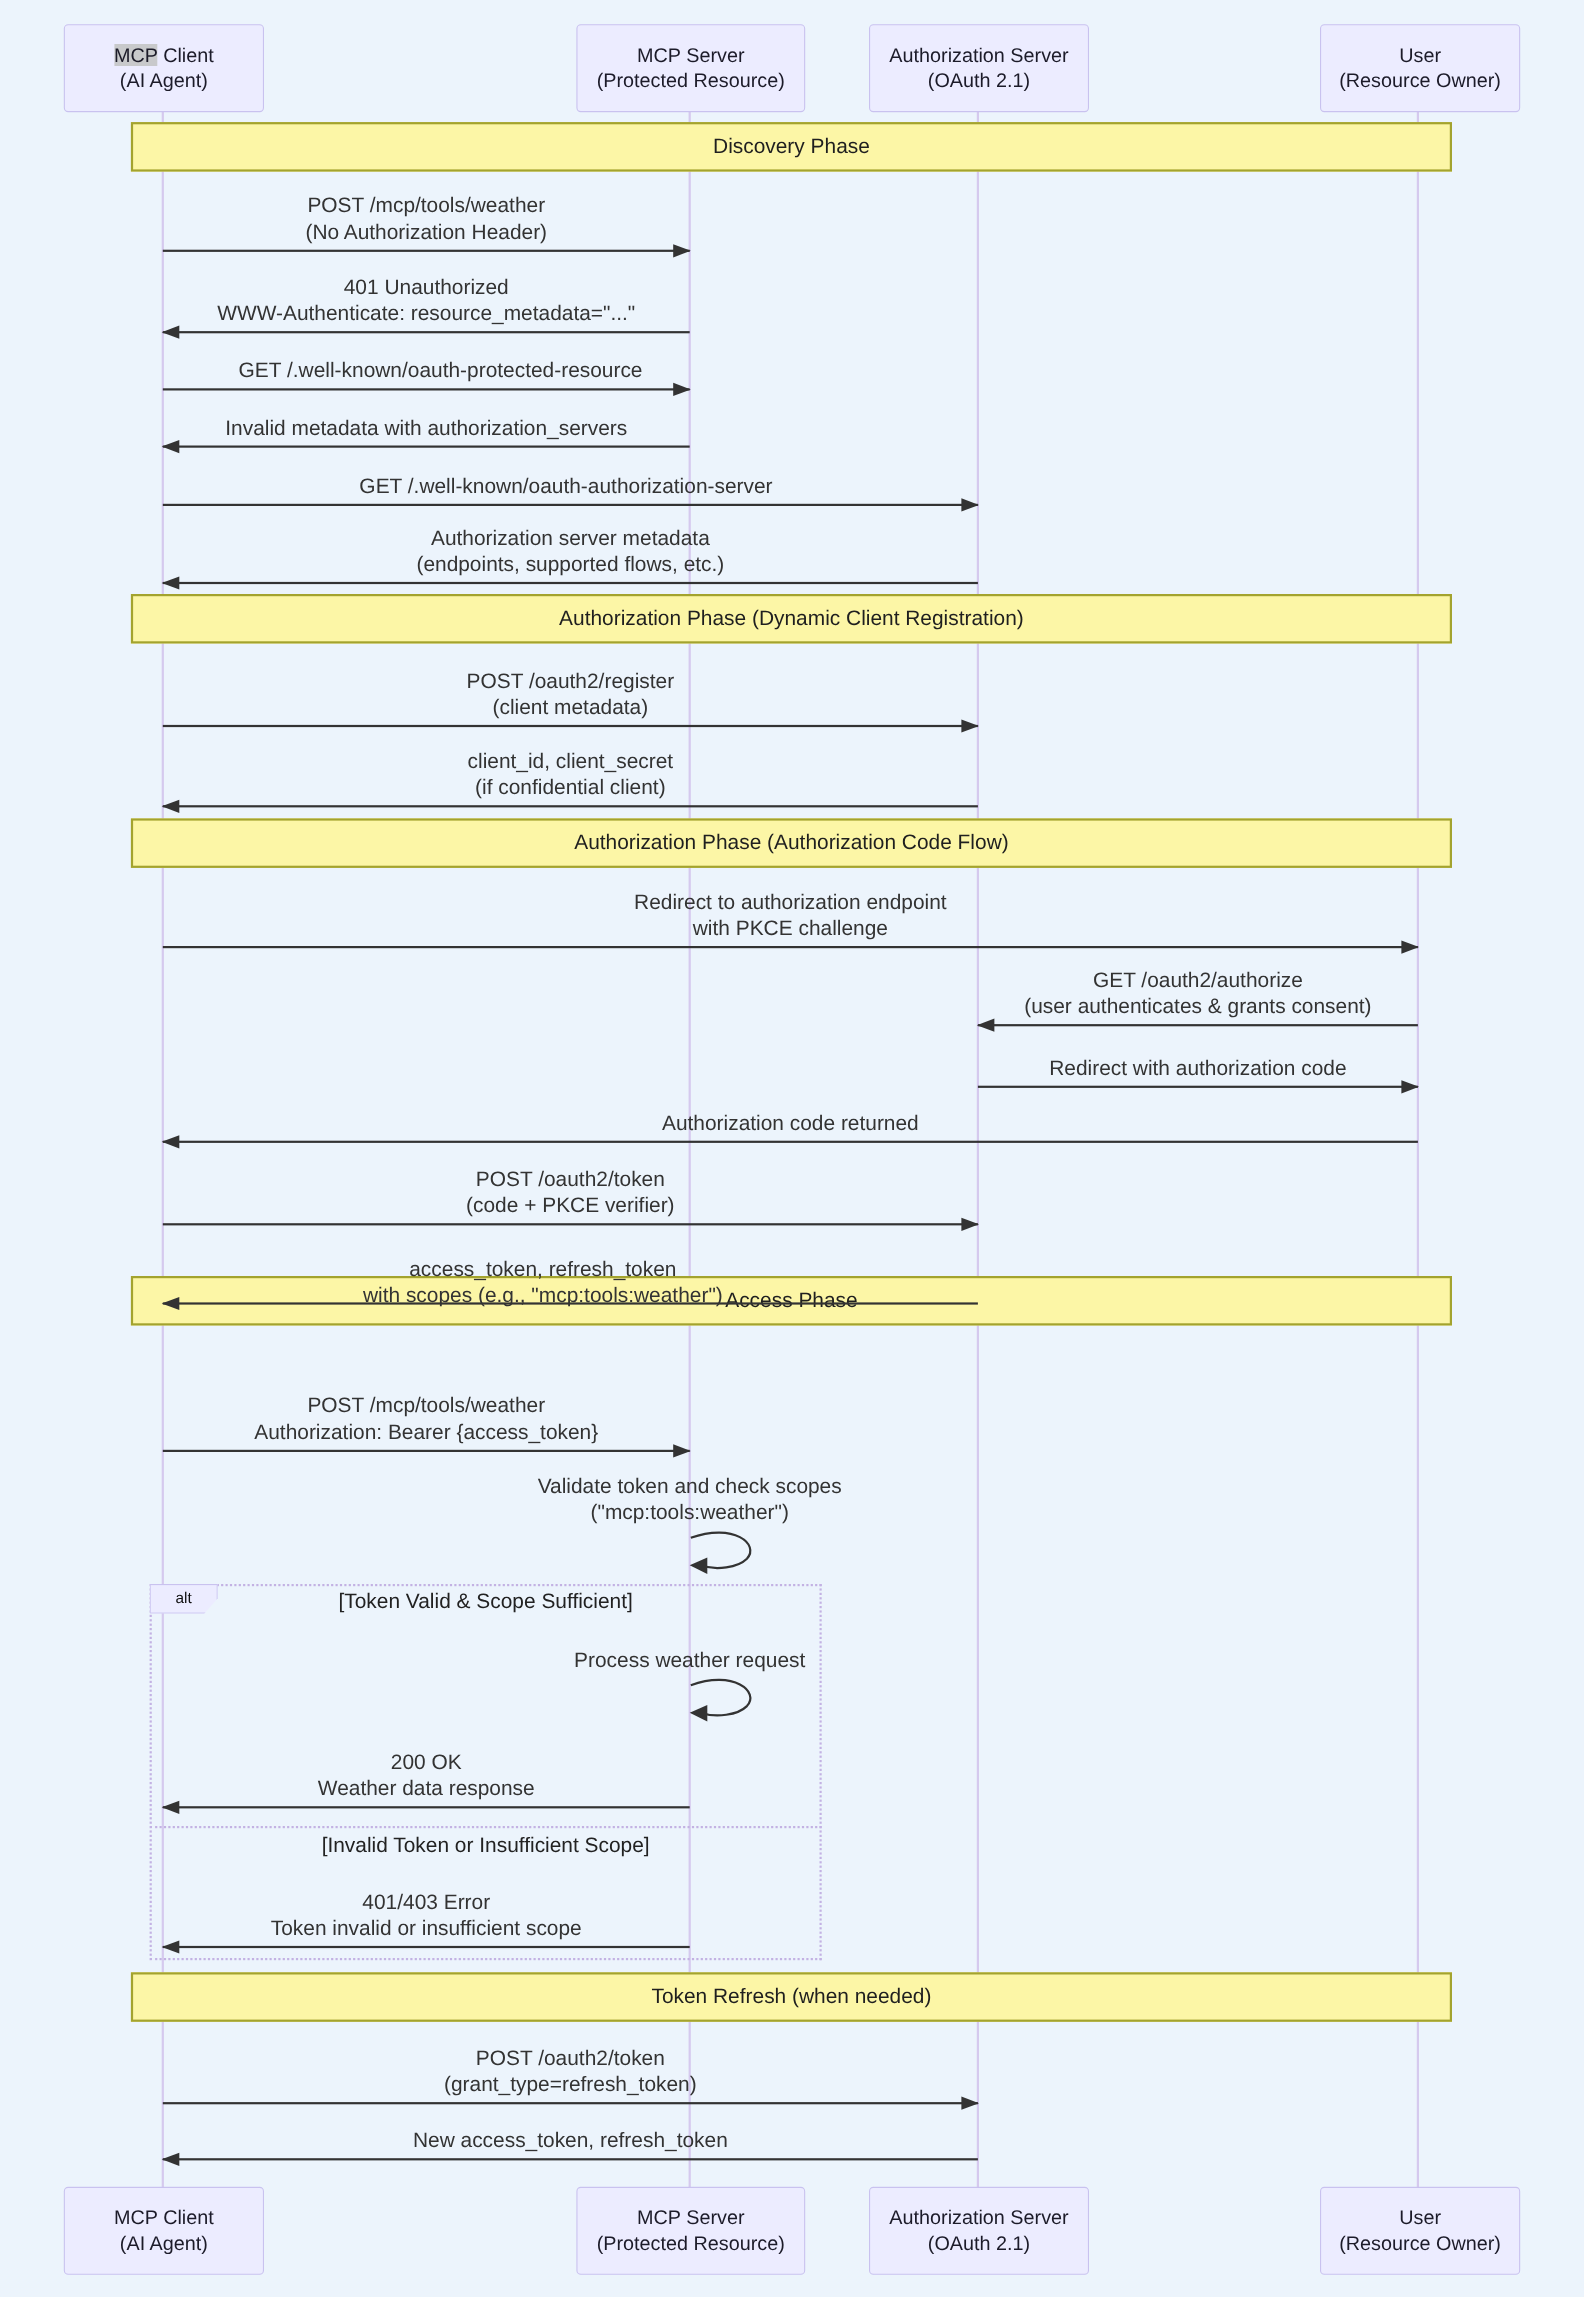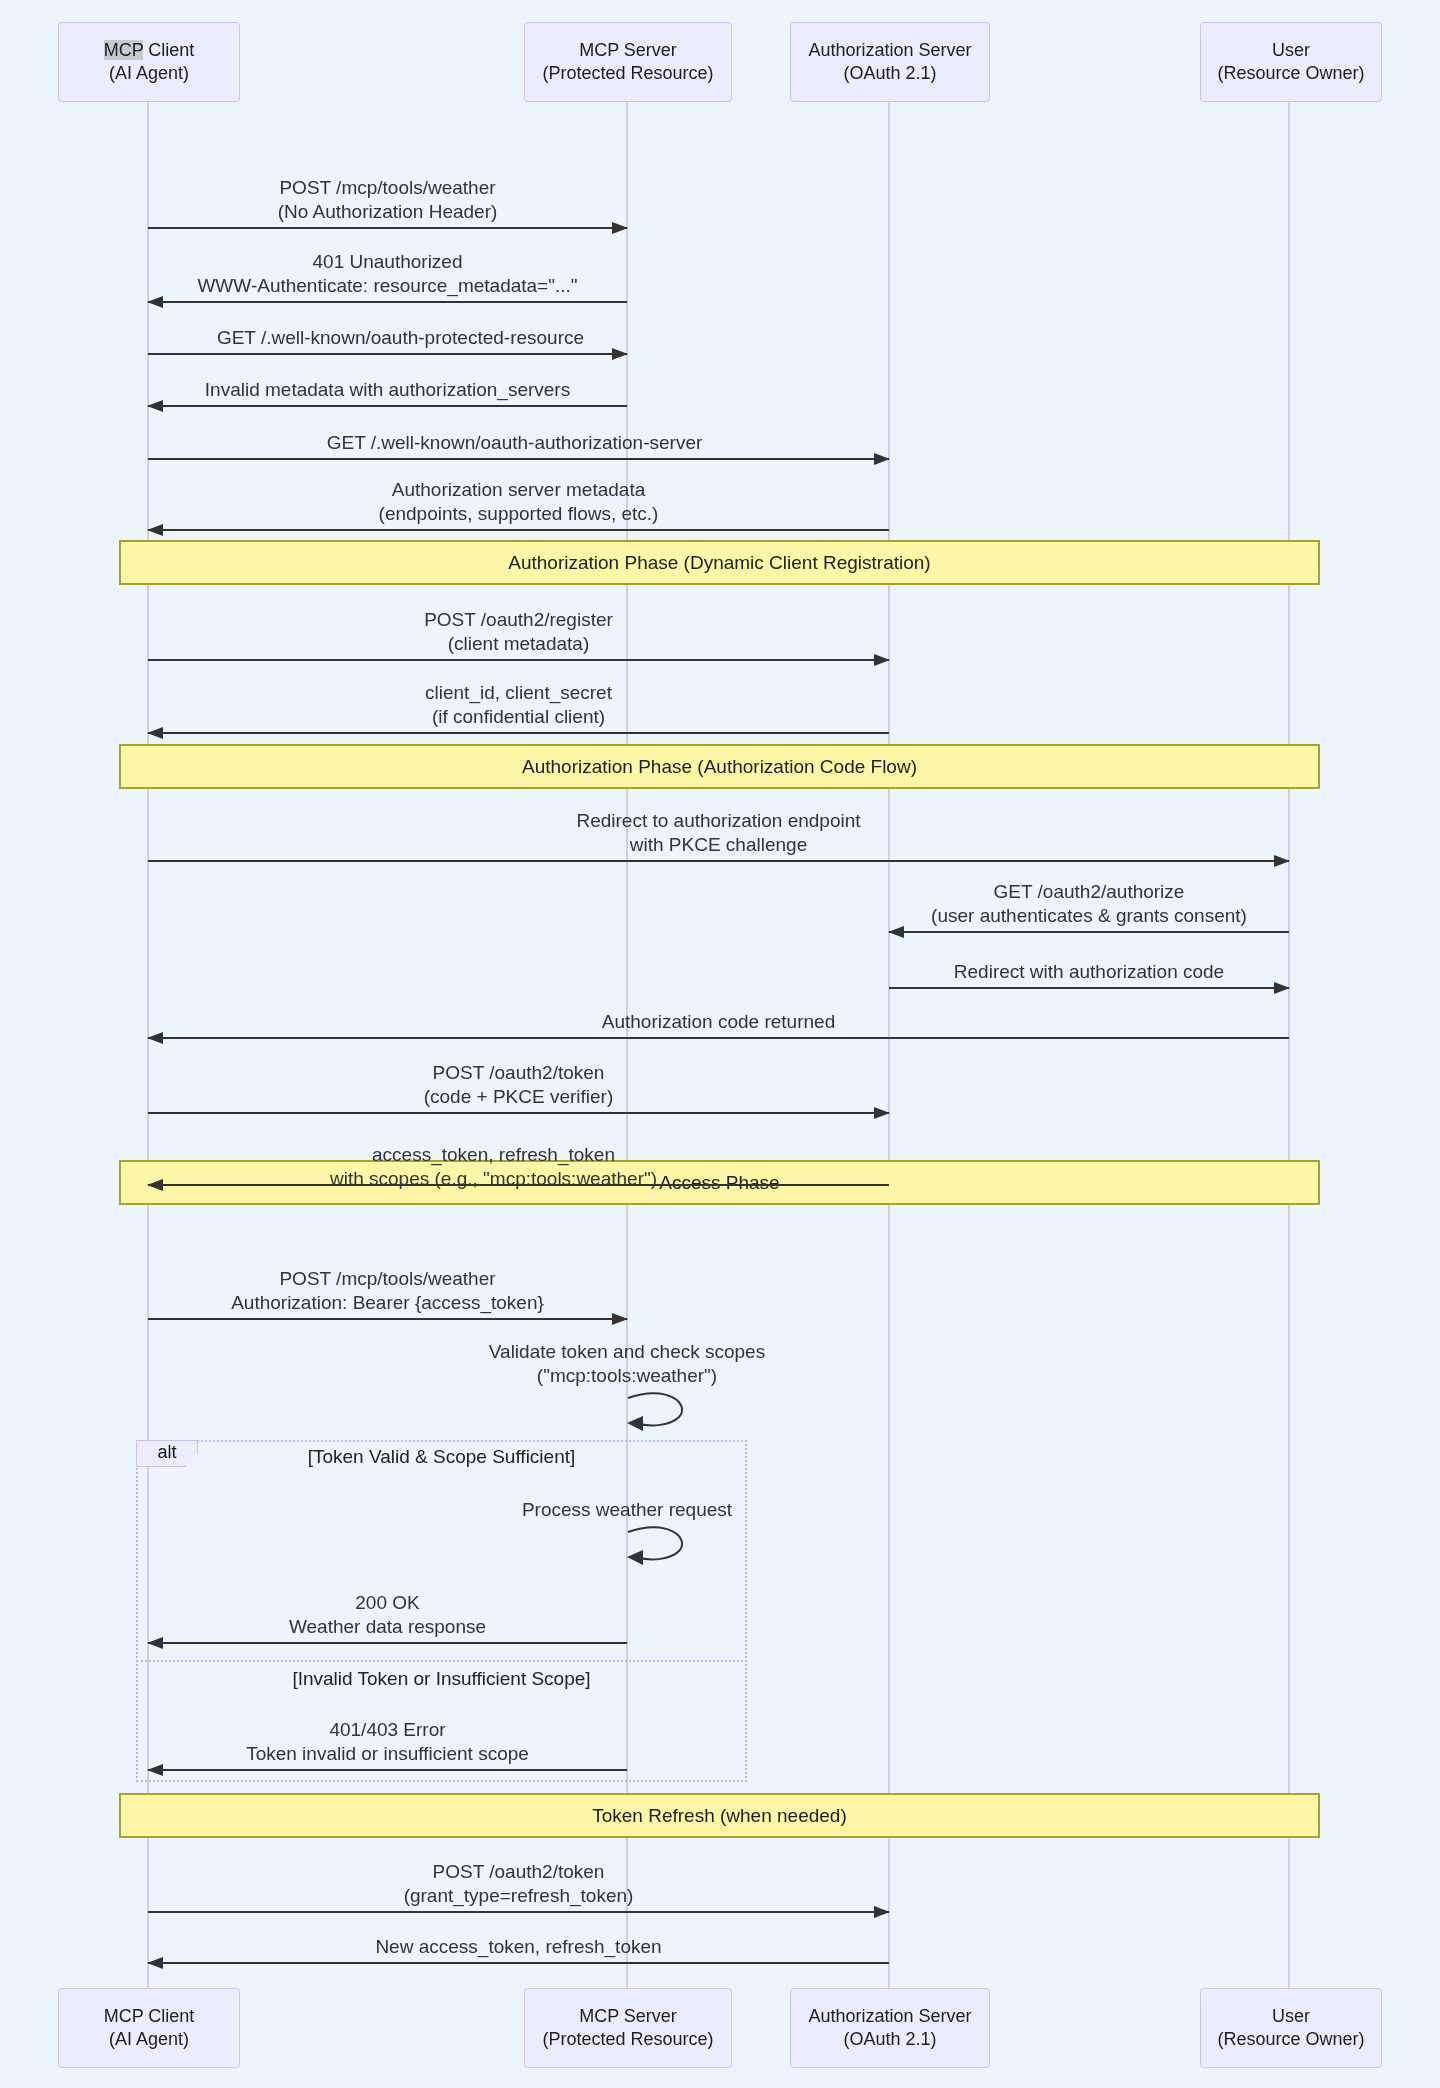--- a/index.html
+++ b/index.html
@@ -49,21 +49,21 @@
 
   .alt-frame{
     position:absolute;left:136px;top:1440px;width:611px;height:342px;
     border:2px dotted #c3b2e3;box-sizing:border-box;background:transparent;
   }
   .alt-tab{
     position:absolute;left:136px;top:1440px;width:62px;height:27px;
     background:#ECECFF;border:1px solid #c9c2ef;box-sizing:border-box;
     clip-path:polygon(0 0,100% 0,100% 48%,80% 100%,0 100%);
     display:flex;align-items:center;justify-content:center;
-    font-size:18px;color:#111;padding-bottom:3px;
+    font-size:14px;color:#111;padding-bottom:3px;
   }
   .alt-cond{
     position:absolute;left:136px;width:611px;text-align:center;
     font-size:19px;font-weight:500;color:#222;
   }
   .alt-divider{
     position:absolute;left:136px;width:611px;height:0;
     border-top:2px dotted #c3b2e3;
   }
 </style>
@@ -78,20 +78,23 @@
   <div class="lifeline" style="left:1288px;"></div>
 
   <div class="alt-frame"></div>
   <div class="alt-divider" style="top:1660px;"></div>
   <div class="alt-tab">
       <span>alt</span>
     </div>
   <div class="alt-cond" style="top:1446px;">[Token Valid &amp; Scope Sufficient]</div>
   <div class="alt-cond" style="top:1668px;">[Invalid Token or Insufficient Scope]</div>
 
+  <div class="phase" style="top:111px;">
+      <span>Discovery Phase</span>
+    </div>
   <div class="phase" style="top:540px;">
       <span>Authorization Phase (Dynamic Client Registration)</span>
     </div>
   <div class="phase" style="top:744px;">
       <span>Authorization Phase (Authorization Code Flow)</span>
     </div>
   <div class="phase" style="top:1160px;">
       <span>Access Phase</span>
     </div>
   <div class="phase" style="top:1793px;">

